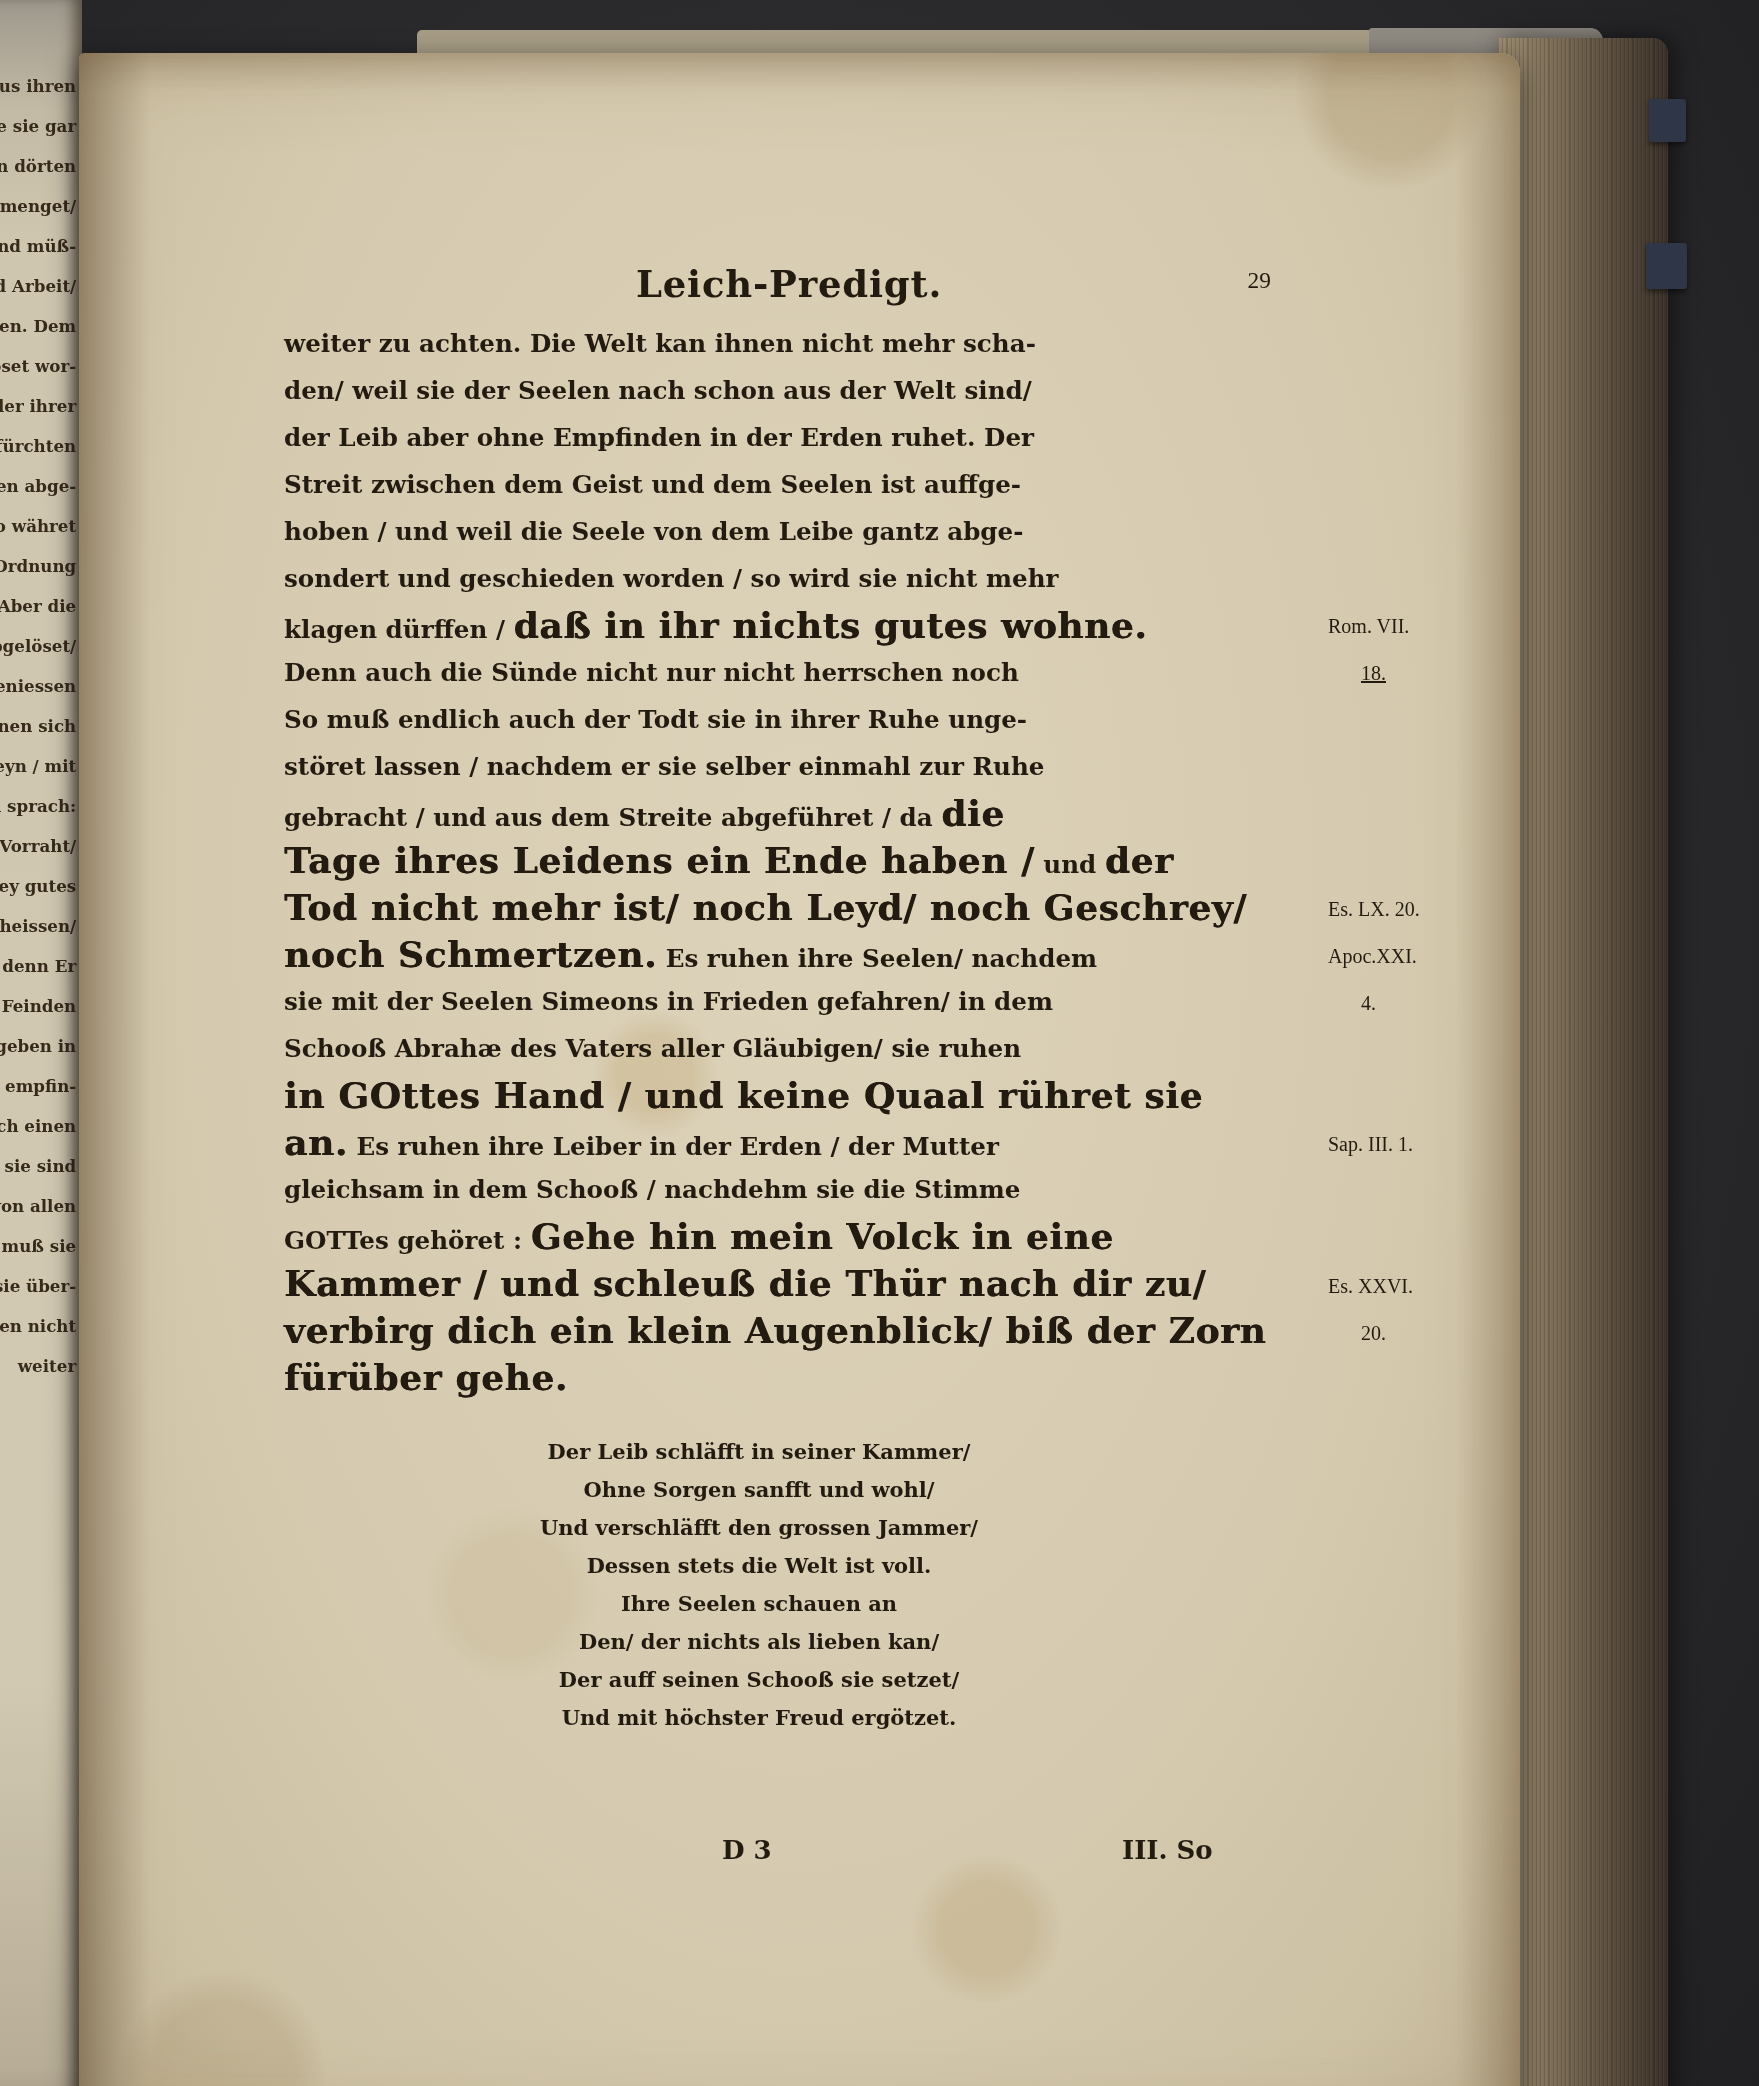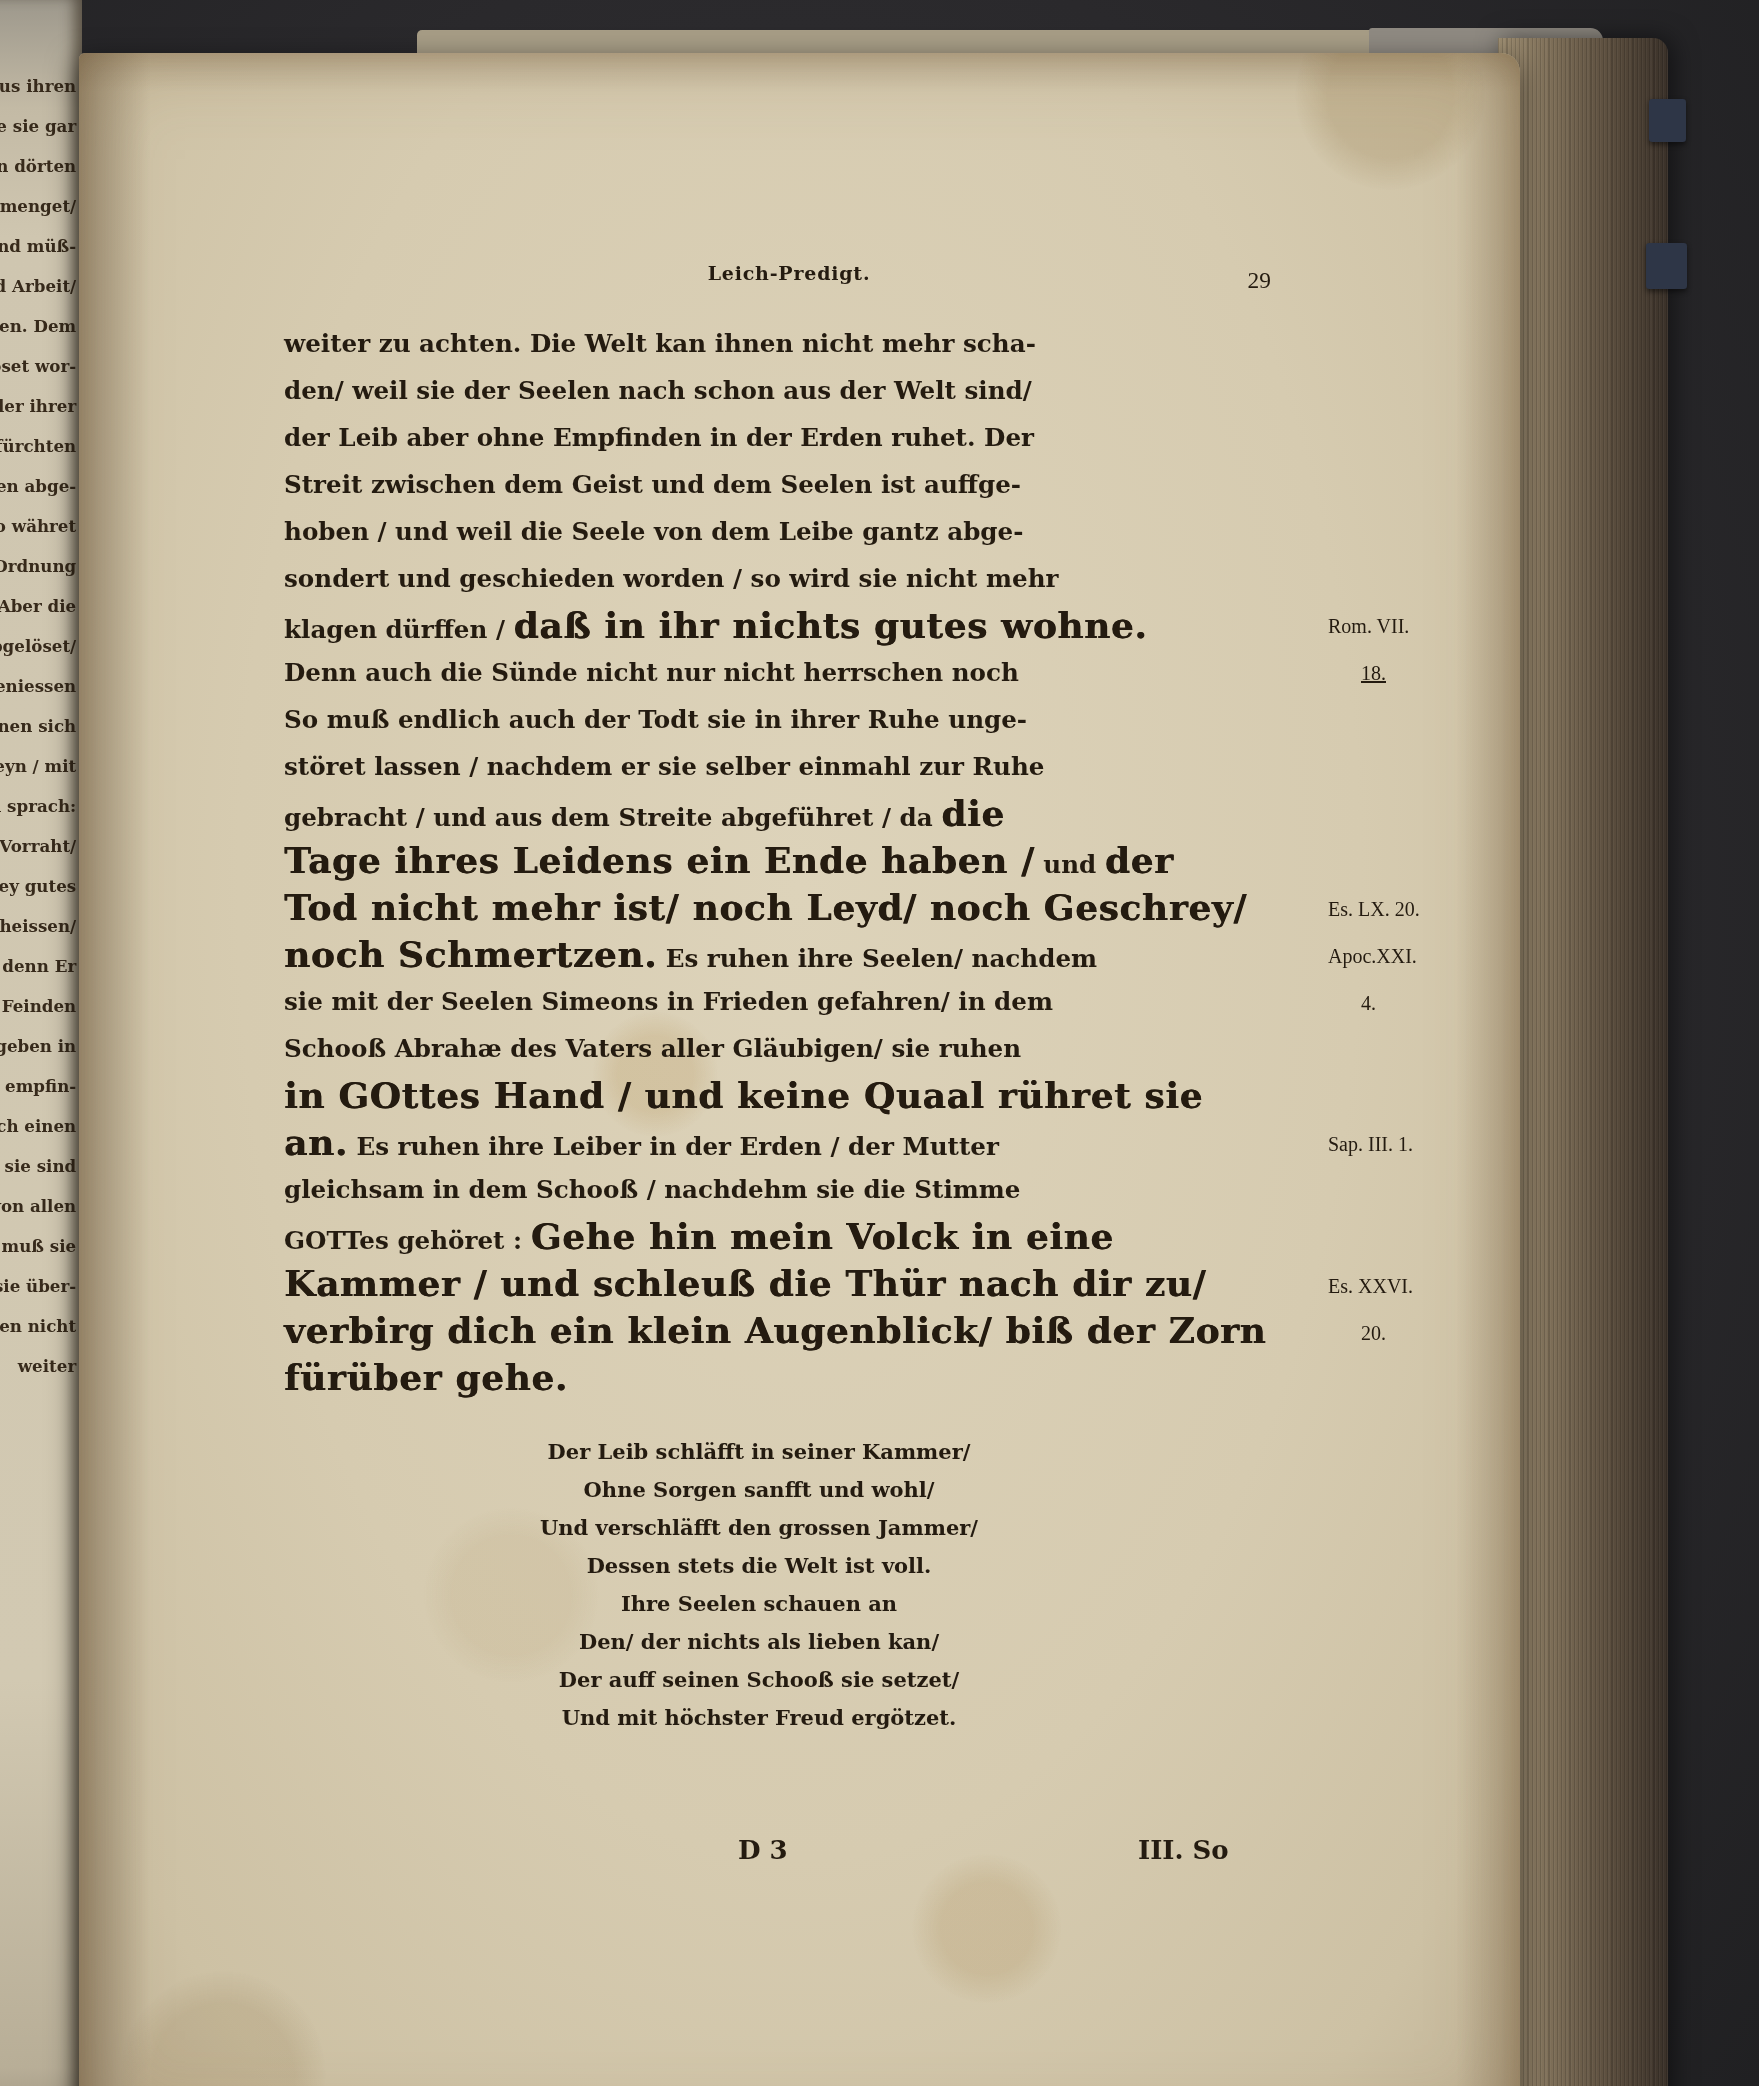--- a/index.html
+++ b/index.html
@@ -45,37 +45,37 @@
     background:
       radial-gradient(circle at 40% 49%, rgba(165,120,45,.15) 0 38px, rgba(165,120,45,0) 63px),
       radial-gradient(circle at 63% 90%, rgba(150,110,45,.14) 0 46px, rgba(150,110,45,0) 75px),
       radial-gradient(circle at 91% 2%, rgba(130,100,50,.18) 0 63px, rgba(130,100,50,0) 96px),
       radial-gradient(circle at 10% 97%, rgba(120,90,45,.13) 0 71px, rgba(120,90,45,0) 104px),
       radial-gradient(circle at 30% 74%, rgba(150,115,55,.08) 0 58px, rgba(150,115,55,0) 88px);
     box-shadow:inset 0 0 88px rgba(120,92,55,.38), inset 0 0 21px rgba(120,92,55,.22);}
 
   
   .header{position:absolute;left:205px;top:209px;width:1010px;height:40px;}
-  .running-title{text-align:center;font-size:19px;font-weight:700;letter-spacing:0.8px;}
+  .running-title{text-align:center;font-size:37px;font-weight:700;letter-spacing:0.8px;}
   .page-number{position:absolute;right:23px;top:5px;font-family:"Liberation Serif",serif;font-size:23.4px;font-weight:400;}
 
   
   .body{position:absolute;left:205px;top:267px;width:1010px;}
   .line{height:47px;line-height:47px;font-size:24.6px;font-weight:700;white-space:nowrap;}
   .seg.b{font-size:36px;letter-spacing:0.6px;text-shadow:0.5px 0 0 currentColor;}
   .mnote{position:absolute;left:1018px;width:250px;font-family:"Liberation Serif",serif;
     font-size:20px;line-height:42px;font-weight:400;white-space:nowrap;margin-left:26px;}
   .mnote.ind{padding-left:33px;}
 
   
   .poem{position:absolute;left:175px;top:1380px;width:1010px;text-align:center;}
   .pline{height:38px;line-height:38px;font-size:21px;font-weight:700;}
 
   
-  .footer{position:absolute;left:16px;top:1782px;width:1441px;height:40px;font-size:26px;font-weight:700;}
+  .footer{position:absolute;left:0;top:1782px;width:1441px;height:40px;font-size:26px;font-weight:700;}
   .signature{position:absolute;left:643px;}
   .catchword{position:absolute;left:1043px;}
 </style>
 </head>
 <body>
 
 <div class="scene">
 
   <div class="page-behind"></div>
   <div class="flap"></div>

